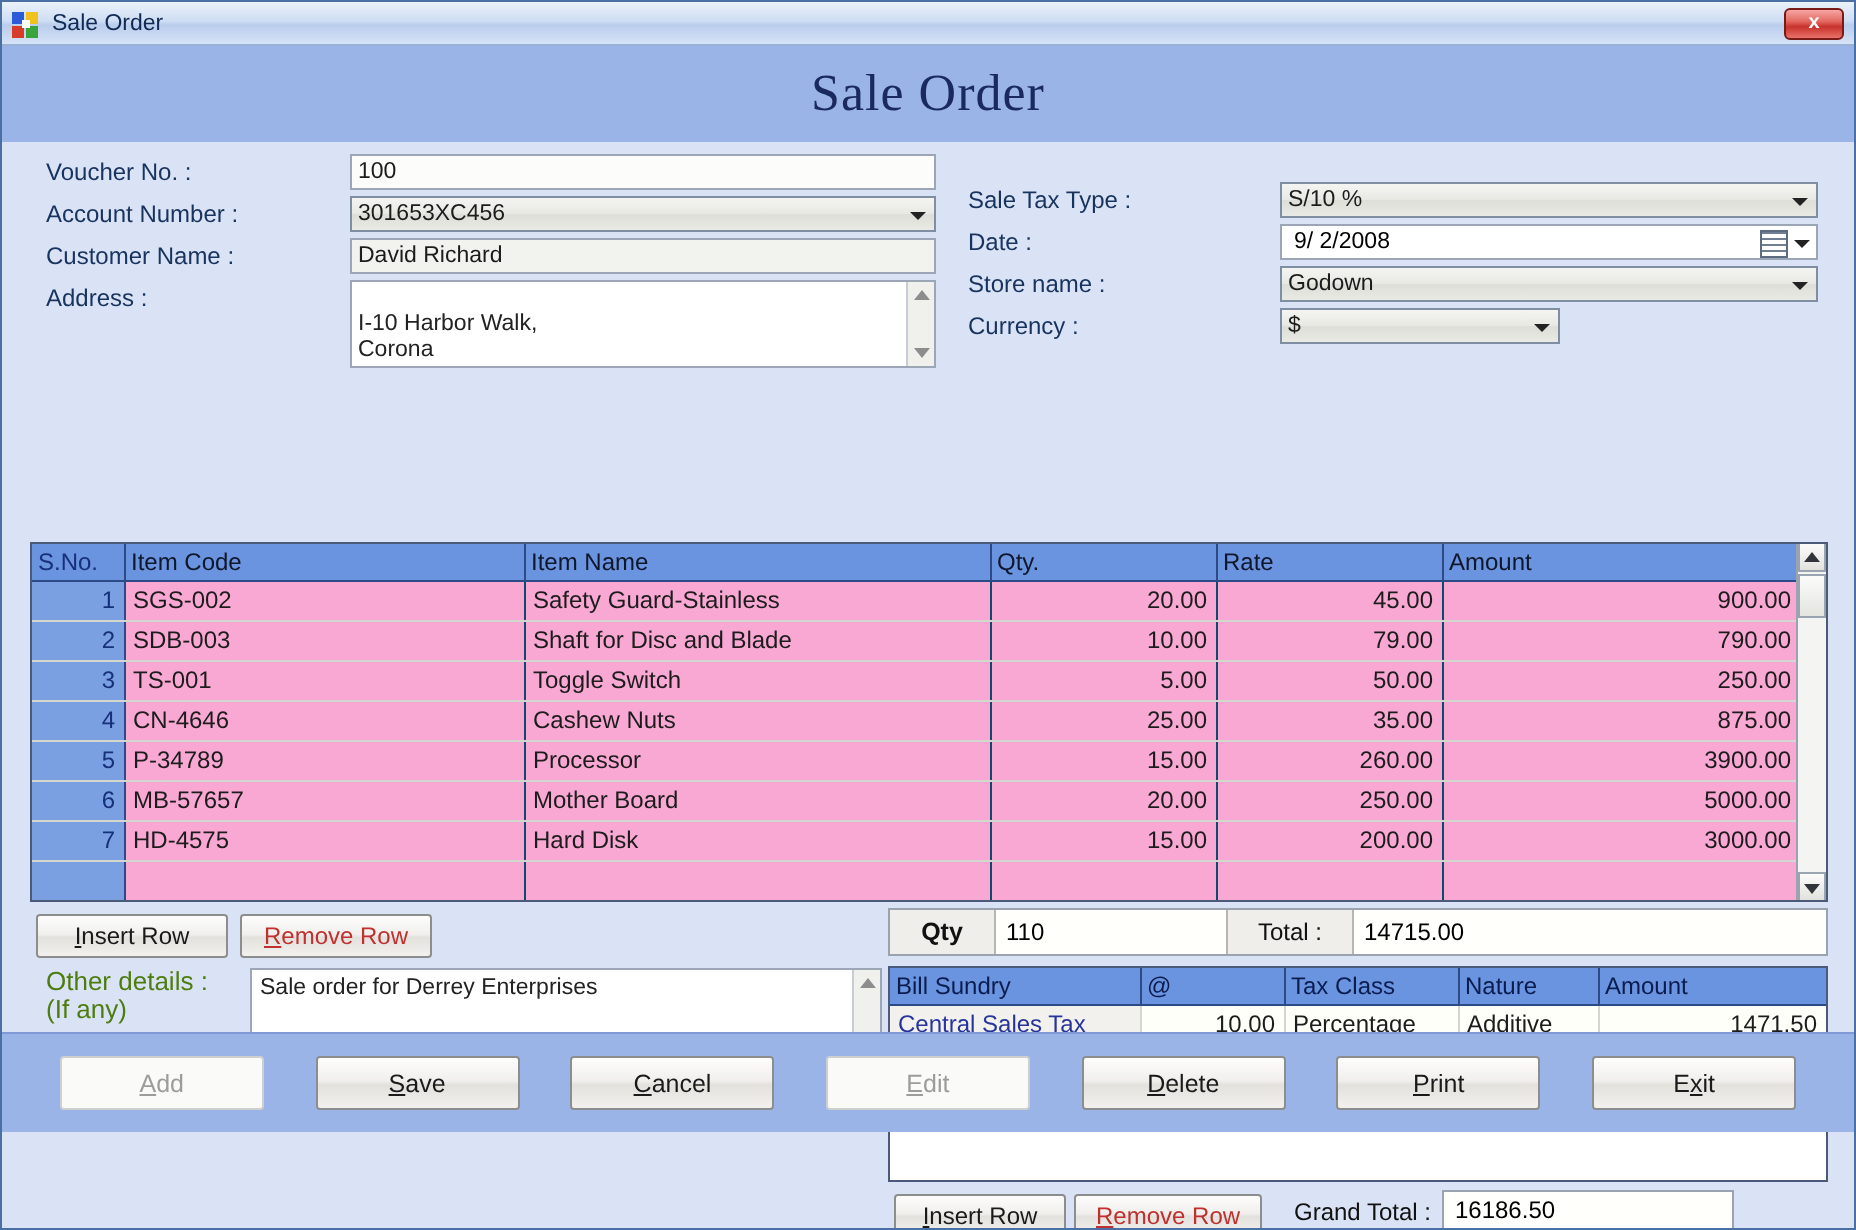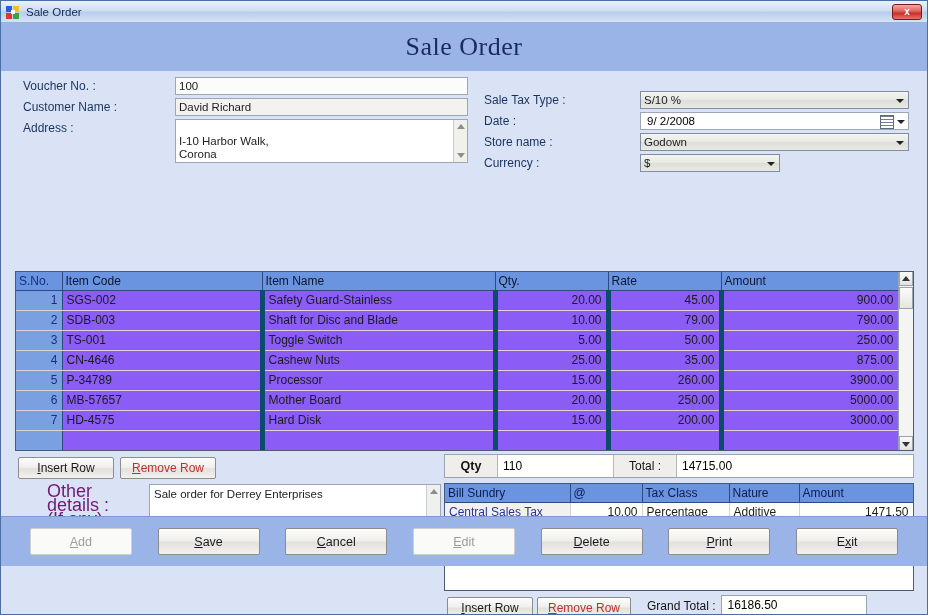--- a/index.html
+++ b/index.html
@@ -234,26 +234,26 @@
     text-align: left;
     padding: 1px 3px;
     height: 18px;
     border-right: 1px solid #2b4a86;
     border-bottom: 1px solid #2b4a86;
     font-size: 12px;
     box-sizing: border-box;
   }
   table.grid td {
     height: 20px;
-    border-right: 5px solid #0c4a6e;
+    border-right: 1px solid #0c4a6e;
     border-bottom: 1px solid #d6d6d0;
     padding: 0 4px;
     font-size: 12px;
     color: #1c1c1c;
-    background: #8b5cf6;
+    background: #f9a8d4;
     box-sizing: border-box;
     white-space: nowrap;
     overflow: hidden;
   }
   table.grid td.sno, table.grid th.sno {
     background: #7ba0e2;
     color: #17307a;
     text-align: right;
     border-right: 1px solid #2b4a86;
   }
@@ -373,25 +373,24 @@
 
   
   .other-wrap {
     position: absolute;
     left: 22px; top: 413px;
     width: 418px;
     display: flex;
   }
   .other-lbl {
     width: 102px;
-    font-size: 18px;
-    color: #701a75;
+    font-size: 13px;
+    color: #4d7c0f;
     line-height: 14px;
     flex: none;
-    margin-left: 24px;
   }
   .other-box {
     position: relative;
     flex: 1;
     height: 52px;
     border: 1px solid #9ba7b6;
     background: #fff;
     font-size: 11.5px;
     padding: 3px 16px 3px 4px;
     box-sizing: border-box;
@@ -522,20 +521,29 @@
   <div class="body-area">
 
     <div class="form-left">
       <div class="frow">
         <div class="flabel">Voucher No. :</div>
         <div class="ffield">
           <div class="txt">100</div>
         </div>
       </div>
 
+      <div class="frow">
+        <div class="flabel">Account Number :</div>
+        <div class="ffield">
+          <div class="combo">
+            <span>301653XC456</span>
+            <span class="arrow"></span>
+          </div>
+        </div>
+      </div>
 
       <div class="frow">
         <div class="flabel">Customer Name :</div>
         <div class="ffield">
           <div class="txt readonly">David Richard</div>
         </div>
       </div>
 
       <div class="frow tall">
         <div class="flabel">Address :</div>

